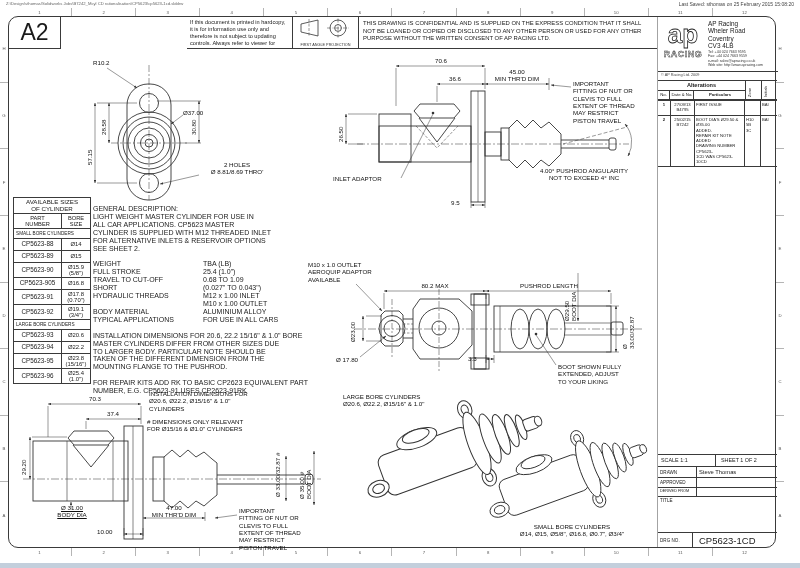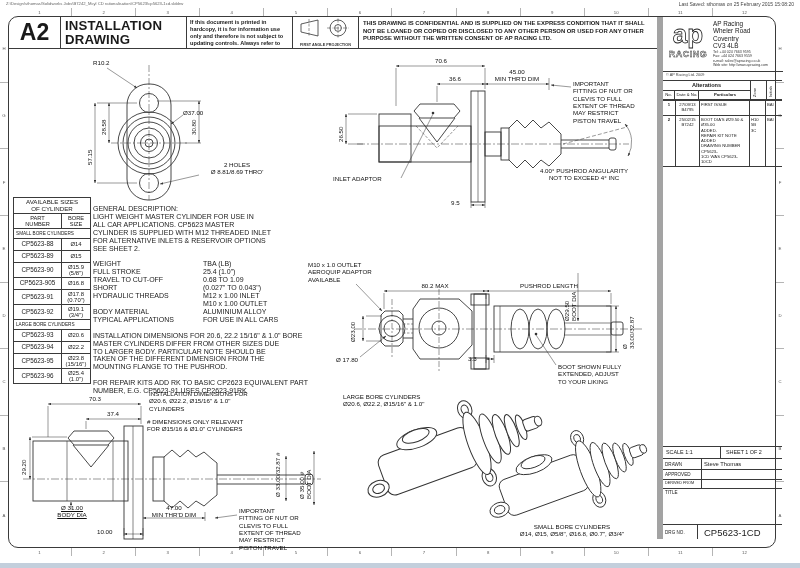--- a/index.html
+++ b/index.html
@@ -16,28 +16,28 @@
   .zcol{position:absolute;top:16px;height:532px;width:8px;display:flex;flex-direction:column;}
   .zcol.l{left:0;}.zcol.r{left:776px;}
   .zcol span{flex:1;font-size:4.3px;color:#555;display:flex;align-items:center;justify-content:center;border-top:1px solid #b5b5b5;}
   .zcol span:first-child{border-top:none;}
   .bstrip{position:absolute;left:0;top:563px;width:800px;height:5px;background:#c3cfdc;}
   
   .frame{position:absolute;left:8px;top:16px;width:768px;height:532px;border:1.3px solid #3a3a3a;
          border-radius:10px;box-sizing:border-box;}
   
   .hb{position:absolute;top:0;height:32px;box-sizing:border-box;border-right:1px solid #3a3a3a;
-      border-bottom:1px solid #3a3a3a;overflow:hidden;font-weight:bold;}
+      border-bottom:1px solid #3a3a3a;overflow:hidden;}
   .a2{font-size:23px;line-height:30px;text-align:center;}
   .doct{font-size:13.2px;line-height:1.06;padding:2px 0 0 4px;white-space:pre-line;letter-spacing:.2px;}
   .notice{font-size:5.6px;line-height:1.25;padding:2px 3px;}
   .conf{font-size:5.9px;line-height:1.3;padding:3px 4px;}
   .projcap{position:absolute;left:0;bottom:1px;width:100%;text-align:center;font-size:3.8px;color:#333;}
   
-  .rc{position:absolute;left:648px;top:0;bottom:8px;width:120px;border-left:6px solid #a3a3a3;box-sizing:border-box;}
+  .rc{position:absolute;left:648px;top:0;bottom:0;width:120px;border-left:1px solid #a3a3a3;box-sizing:border-box;}
   .ap{position:absolute;left:0;top:0;width:120px;height:54px;border-bottom:1px solid #3a3a3a;}
   .addr{position:absolute;left:50px;top:3px;font-size:6.4px;line-height:1.15;white-space:pre-line;}
   .contact{position:absolute;left:50px;top:33px;font-size:3.6px;line-height:1.25;color:#333;}
   .cr{position:absolute;left:3px;top:55.5px;font-size:3.8px;color:#444;}
   .alt{position:absolute;left:0;top:63px;width:119px;border-top:1px solid #3a3a3a;border-bottom:1px solid #3a3a3a;}
   .althead{position:relative;height:18px;border-bottom:1px solid #3a3a3a;}
   .alt .ttl{position:absolute;left:0;top:0;width:87px;height:9px;border-bottom:1px solid #3a3a3a;
             font-size:5.6px;text-align:center;line-height:9px;font-weight:bold;}
   .alt .h2{position:absolute;top:9px;height:9px;font-size:4.3px;text-align:center;line-height:9px;box-sizing:border-box;}
   .alt .rotc{position:absolute;top:0;height:18px;border-left:1px solid #3a3a3a;box-sizing:border-box;}
@@ -139,22 +139,20 @@
       <span>E</span>
       <span>D</span>
       <span>C</span>
       <span>B</span>
       <span>A</span>
   </div>
 
   <div class="frame">
 
     <div class="hb a2" style="left:0;width:52px"><span>A2</span></div>
-    <div class="hb doct" style="left:52px;width:126px">INSTALLATION
-DRAWING</div>
     <div class="hb notice" style="left:178px;width:106px">If this document is printed in hardcopy, it is for information use only and therefore is not subject to updating controls. Always refer to viewer for latest issue.</div>
     <div class="hb" style="left:284px;width:66px">
       <svg width="60" height="20" viewBox="0 0 60 20" style="margin:1px auto 0">
         <g stroke="#333" fill="none" stroke-width="0.8">
           <path d="M5,6 L22,2 L22,18 L5,14 Z"></path>
           <line x1="13" y1="1" x2="13" y2="19" stroke-dasharray="3 1.5" stroke-width="0.5"></line>
           <circle cx="42" cy="10" r="8"></circle>
           <circle cx="42" cy="10" r="3.4"></circle>
           <line x1="31" y1="10" x2="53" y2="10" stroke-dasharray="4 1.5 1 1.5" stroke-width="0.5"></line>
           <line x1="42" y1="0.5" x2="42" y2="19.5" stroke-dasharray="4 1.5 1 1.5" stroke-width="0.5"></line>

